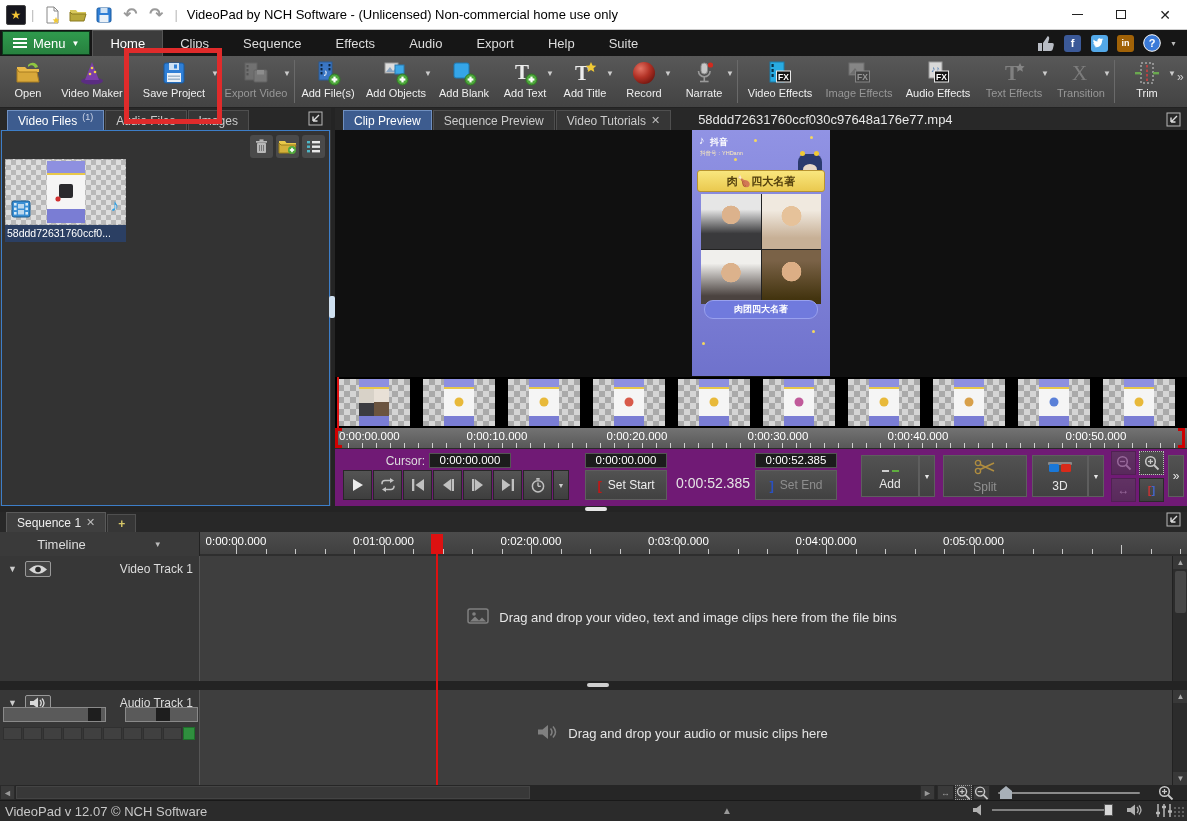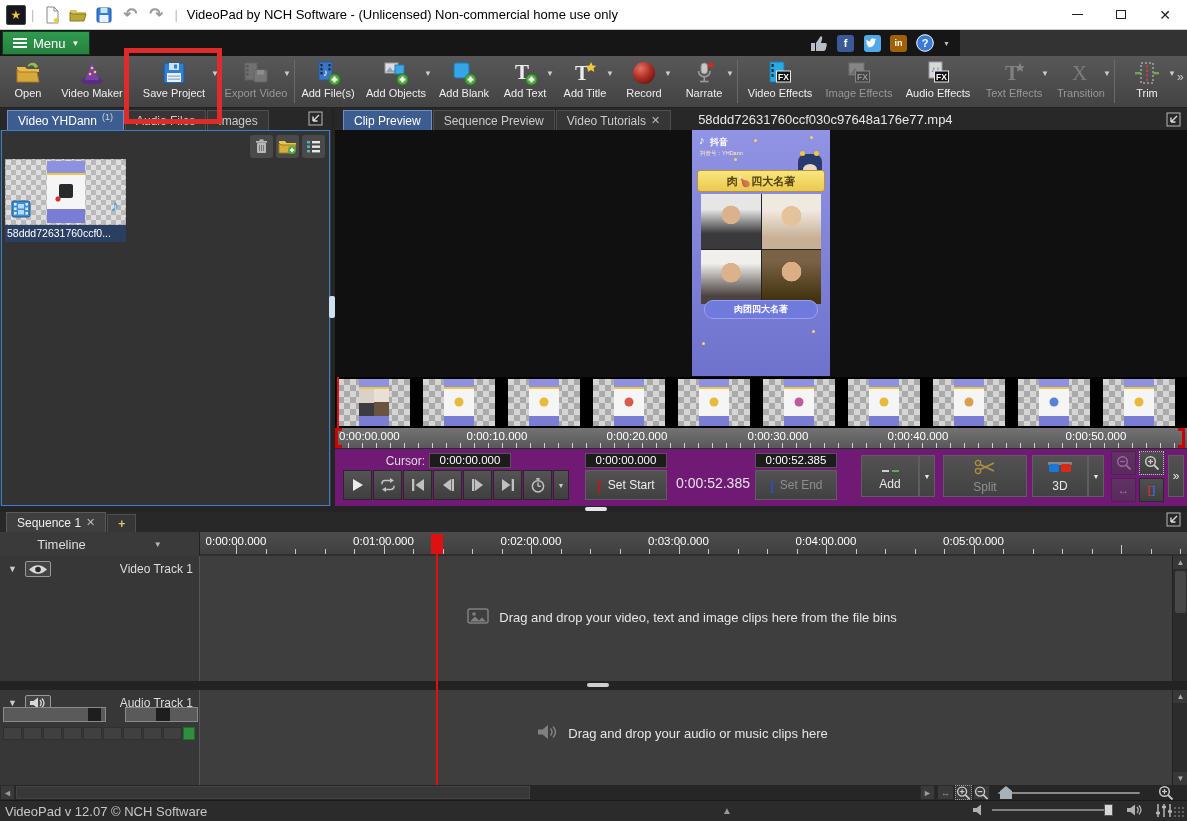--- a/index.html
+++ b/index.html
@@ -11,21 +11,21 @@
 .tbico{width:24px;height:22px;display:flex;align-items:center;justify-content:center;margin:0 1px}
 .tbsep{color:#bbb;margin:0 5px;font-size:13px}
 #appico{width:20px;height:20px;background:#16161e;border:1px solid #444;border-radius:2px;color:#f2c335;font-size:12px;display:flex;align-items:center;justify-content:center;margin-left:6px}
 #title-text{font-size:13px;color:#000;white-space:nowrap;margin-left:4px}
 #winbtns{margin-left:auto;display:flex;height:100%}
 .winbtn{width:44px;height:100%;display:flex;align-items:center;justify-content:center;color:#222;font-size:14px}
 .winbtn .minbar{width:11px;height:1.5px;background:#222}
 .winbtn .maxbox{width:10px;height:9px;border:1.5px solid #222}
 .undoredo{color:#9a9a9a;font-size:17px;font-weight:bold}
 
-#menubar{left:0;top:30px;width:960px;height:26px;background:#161616;display:flex;align-items:stretch}
+#menubar{left:0;top:30px;width:1187px;height:26px;background:#161616;display:flex;align-items:stretch}
 #menu-btn{display:flex;align-items:center;gap:6px;background:linear-gradient(#2f9a4d,#1a6e36);border:1px solid #0d3d1d;color:#fff;padding:0 10px;margin:1px 2px;font-size:13px}
 #menu-btn .bars{display:inline-block;width:14px}
 #menu-btn .bars i{display:block;height:2px;background:#fff;margin:2px 0}
 #menu-tabs{display:flex;align-items:stretch}
 .mtab{padding:0 17px;display:flex;align-items:center;color:#ddd;font-size:13px}
 .mtab.active{background:#3c3c3c;border:1px solid #555;border-bottom:none;color:#fff}
 #menu-icons{margin-left:auto;display:flex;align-items:center;gap:5px;padding-right:10px}
 .sico{width:17px;height:17px;border-radius:3px;display:flex;align-items:center;justify-content:center;font-size:11px;font-weight:bold;color:#fff}
 
 #toolbar{left:0;top:56px;width:1187px;height:52px;background:linear-gradient(#585858,#434343);border-bottom:1px solid #222;display:flex}
@@ -189,20 +189,30 @@
   <div class="abs" id="menubar">
     <div id="menu-btn" style="background: linear-gradient(rgb(47, 154, 77), rgb(39, 129, 63));">
       <span class="bars">
           <i></i>
           <i></i>
           <i></i>
         </span>
       <span>Menu</span>
       <span style="font-size:8px">▼</span>
     </div>
+    <div id="menu-tabs">
+        <div class="mtab active">Home</div>
+        <div class="mtab">Clips</div>
+        <div class="mtab">Sequence</div>
+        <div class="mtab">Effects</div>
+        <div class="mtab">Audio</div>
+        <div class="mtab">Export</div>
+        <div class="mtab">Help</div>
+        <div class="mtab">Suite</div>
+      </div>
     <div id="menu-icons">
       <span class="tbico">
           <svg width="18" height="17" viewBox="0 0 18 17">
             <path d="M1 8h4v8H1z" fill="#b8bcc4"></path>
             <path d="M6 16h7.5q2 0 2.3-2l1-4q.4-2-1.6-2H11l1.2-4.2Q12.6 1.5 10.8 1L6 8z" fill="#b8bcc4"></path>
           </svg>
         </span>
       <span class="sico" style="background:#3b5998">f</span>
       <span class="tbico">
           <svg width="17" height="17" viewBox="0 0 17 17">
@@ -435,21 +445,21 @@
           <span class="dd">▼</span>
           <span class="tlabel">Trim</span>
         </div>
       </div>
     <div id="tb-overflow">»</div>
   </div>
 
   <div class="abs" id="binpanel">
     <div class="tabrow" id="bin-tabrow">
         <div class="ptab active">
-          <span>Video YHDann</span>
+          <span>Video Files</span>
           <span class="badge">(1)</span>
         </div>
         <div class="ptab">
           <span>Audio Files</span>
         </div>
         <div class="ptab">
           <span>Images</span>
         </div>
       </div>
     <span class="abs" style="left:308px;top:3px"><svg width="15" height="15" viewBox="0 0 15 15">

